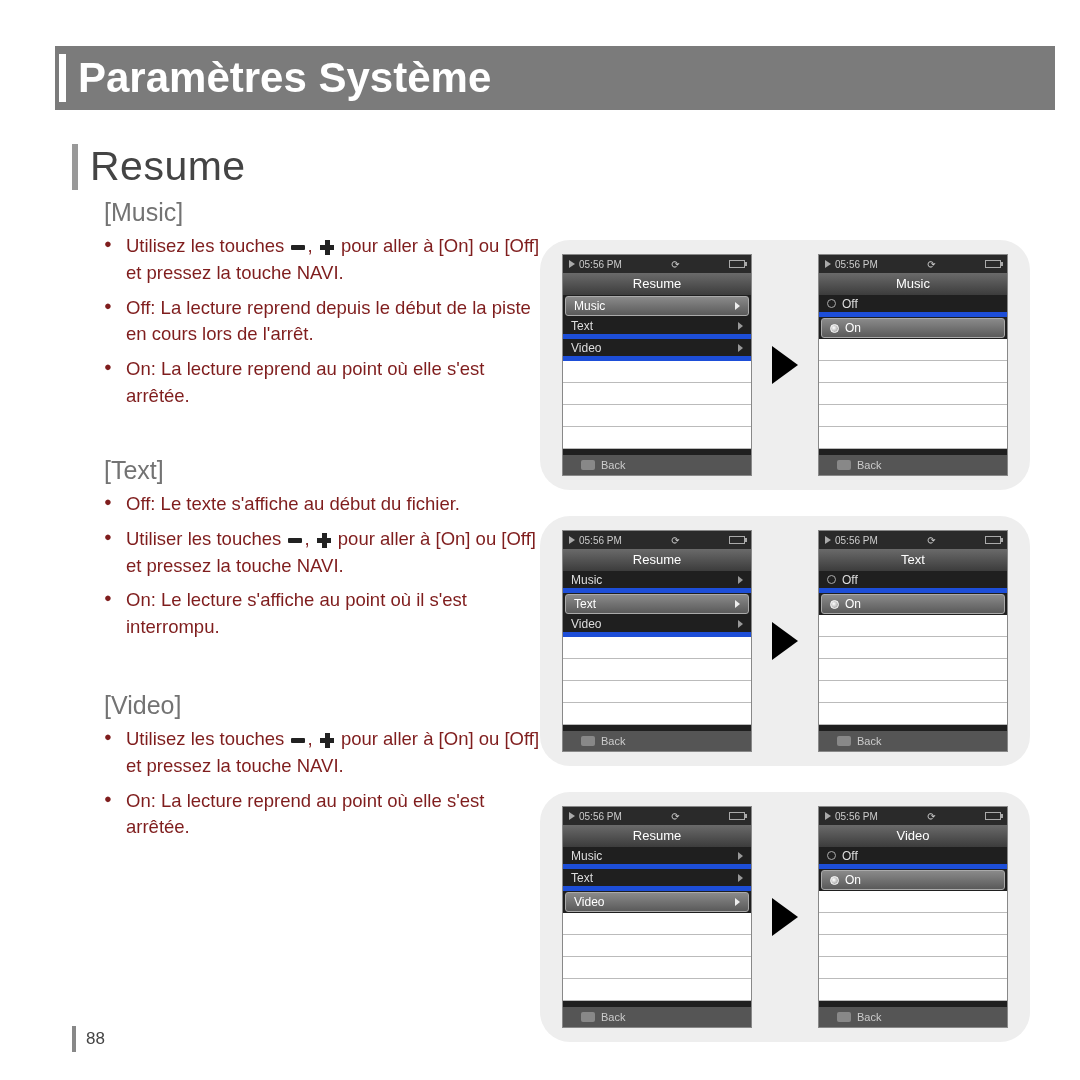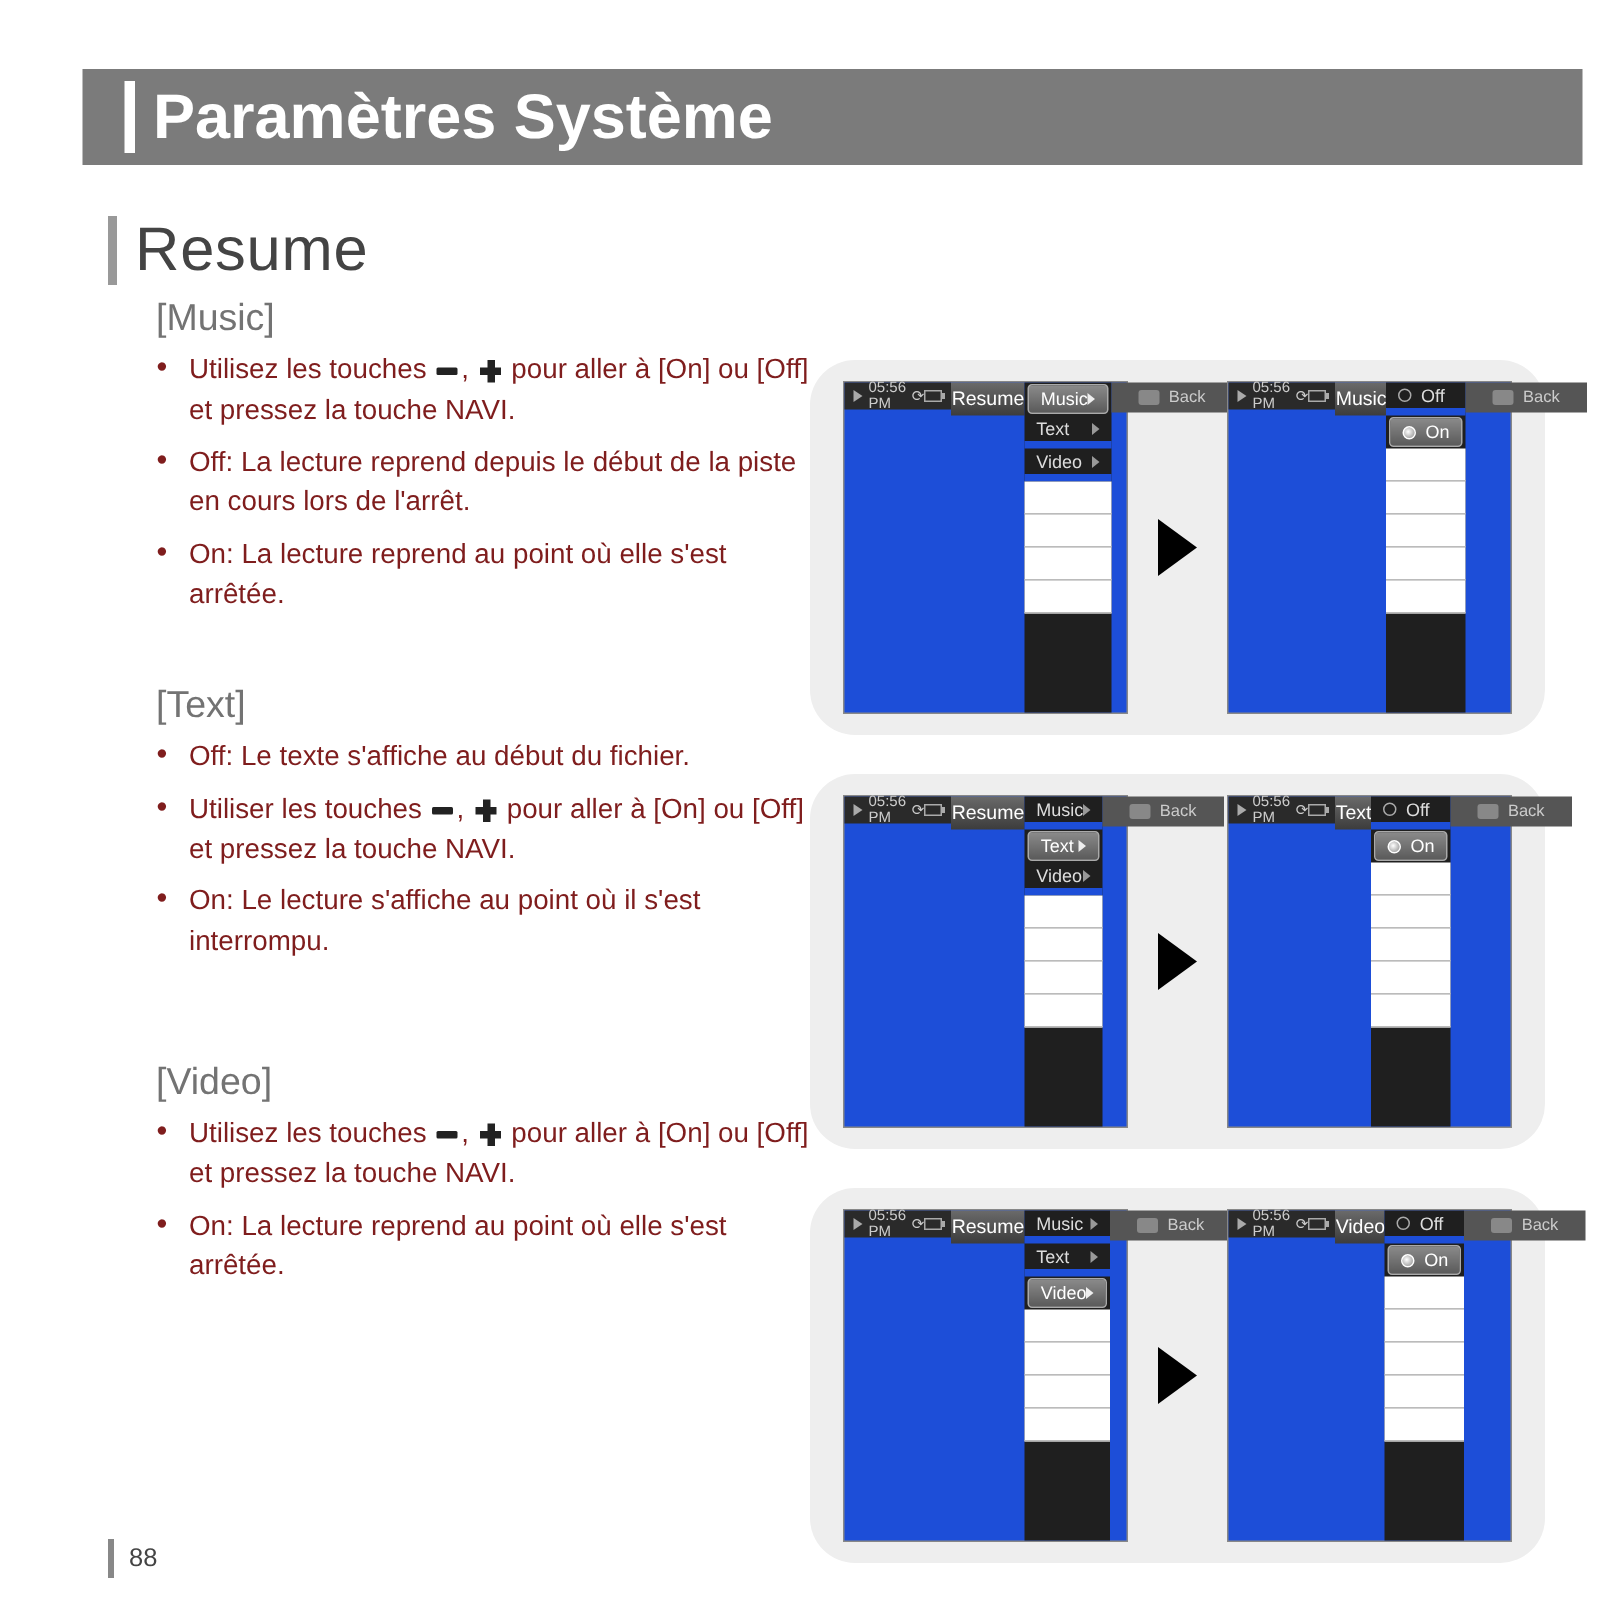--- a/index.html
+++ b/index.html
@@ -11,21 +11,21 @@
     color: #333;
     position: relative;
   }
   .header-bar {
     position: absolute;
     left: 55px; right: 25px; top: 46px;
     height: 64px;
     background: #7b7b7b;
     display: flex;
     align-items: center;
-    padding-left: 28px;
+    padding-left: 4px;
   }
   .header-bar .vbar {
     width: 7px;
     height: 48px;
     background: #fff;
     margin-right: 12px;
   }
   .header-bar h1 {
     color: #fff;
     font-size: 42px;
@@ -128,23 +128,24 @@
   .arrow-big {
     width: 0; height: 0;
     border-left: 26px solid #000;
     border-top: 19px solid transparent;
     border-bottom: 19px solid transparent;
   }
 
   .device {
     width: 190px;
     height: 222px;
-    background: #1d4ed8;
+    background: #f97316;
     border: 1px solid #888;
     display: flex;
+    flex-direction: column;
     font-size: 12px;
     color: #ddd;
   }
   .device .statusbar {
     height: 18px;
     background: #2a2a2a;
     display: flex;
     align-items: center;
     justify-content: space-between;
     padding: 0 6px;
@@ -268,21 +269,21 @@
 
   <div class="sub" style="margin-top:46px">
     <h3>[Text]</h3>
     <ul class="bullets">
       <li>Off: Le texte s'affiche au début du fichier.</li>
       <li>Utiliser les touches <span class="minus-icon"></span>, <span class="plus-icon"></span> pour aller à [On] ou [Off] et pressez la touche NAVI.</li>
       <li>On: Le lecture s'affiche au point où il s'est interrompu.</li>
     </ul>
   </div>
 
-  <div class="sub" style="margin-top:66px">
+  <div class="sub" style="margin-top:50px">
     <h3>[Video]</h3>
     <ul class="bullets">
       <li>Utilisez les touches <span class="minus-icon"></span>, <span class="plus-icon"></span> pour aller à [On] ou [Off] et pressez la touche NAVI.</li>
       <li>On: La lecture reprend au point où elle s'est arrêtée.</li>
     </ul>
   </div>
 </div>
 
 <div class="shots-group g1">
   <div class="device">

